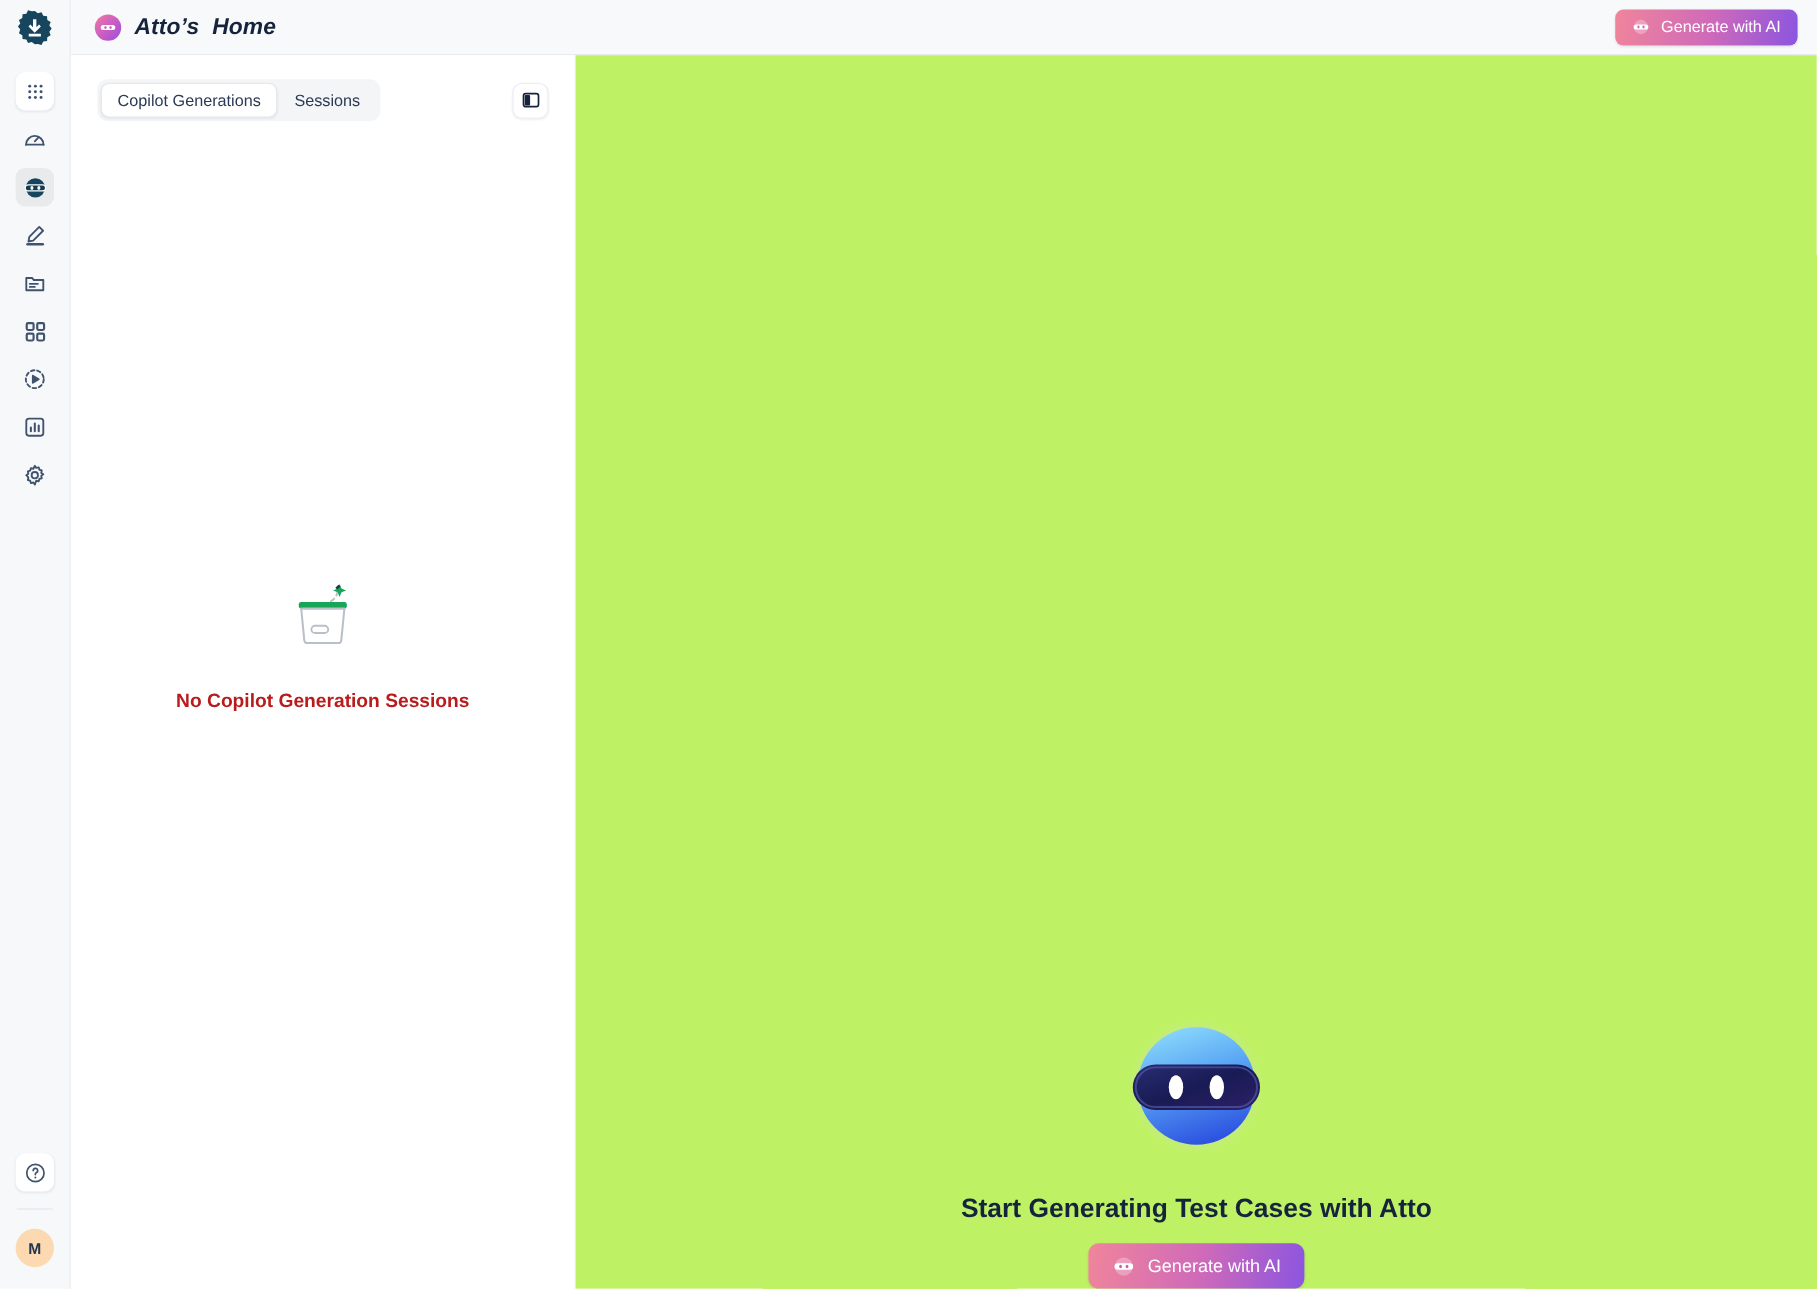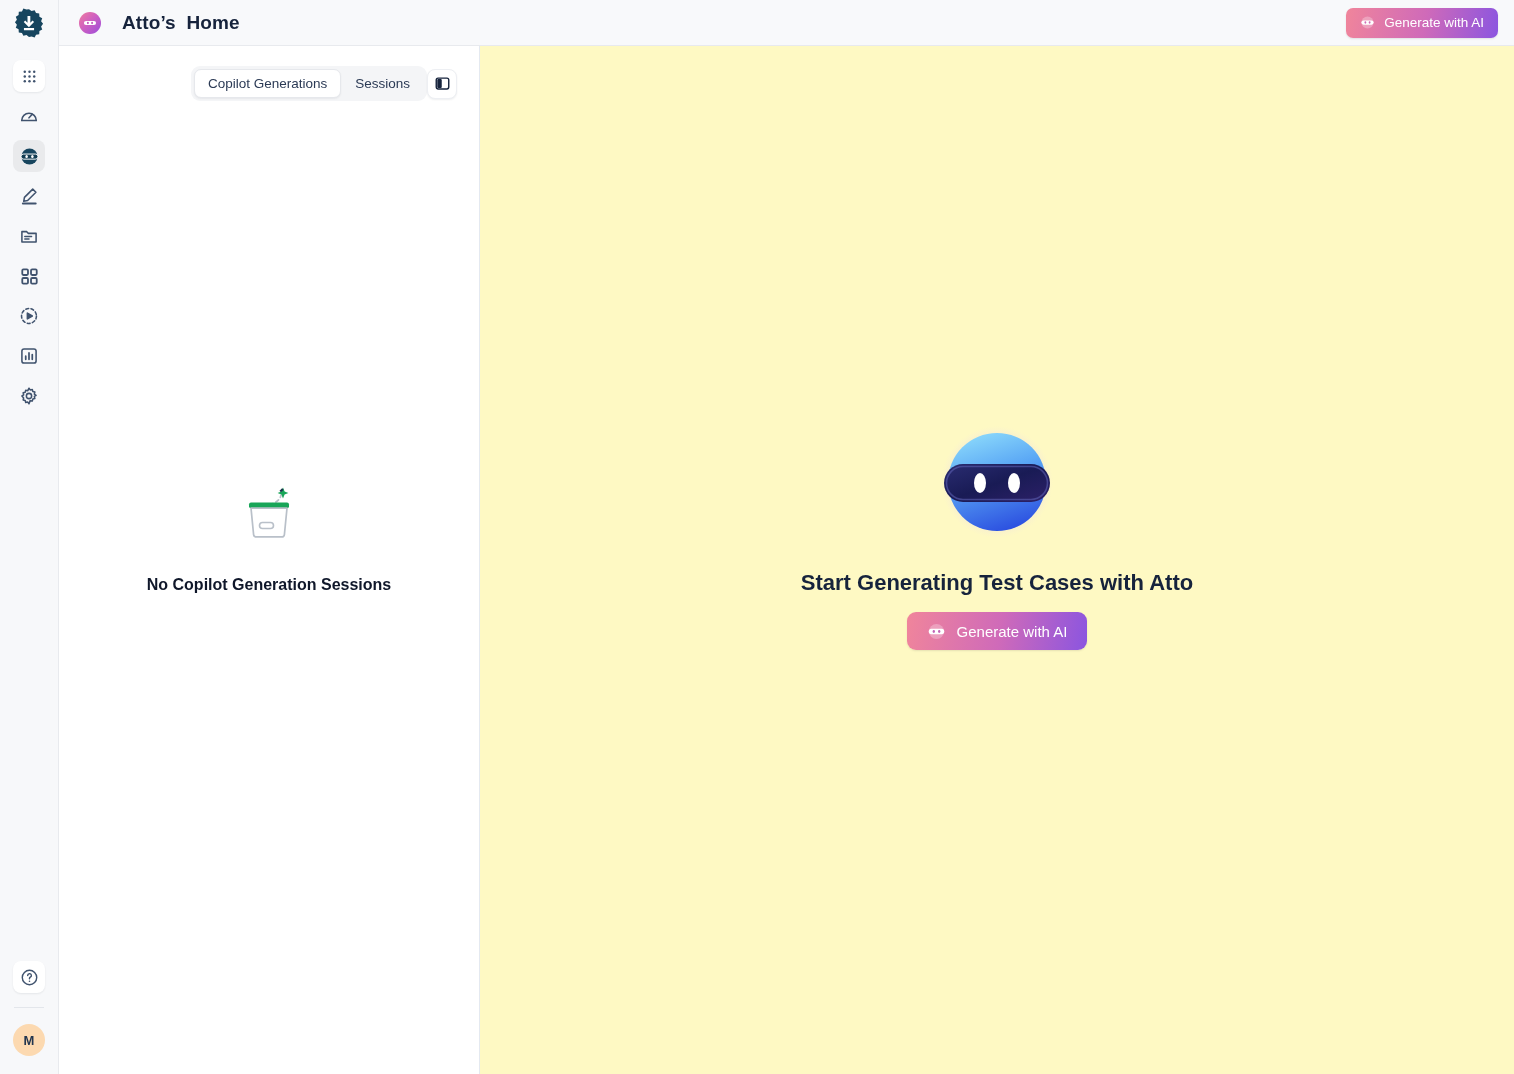--- a/index.html
+++ b/index.html
@@ -47,21 +47,21 @@
   
   .main { flex: 1 1 auto; display: flex; flex-direction: column; min-width: 0; }
 
   .topbar {
     height: 46px; flex: 0 0 46px;
     background: #f8f9fb;
     border-bottom: 1px solid #e8eaee;
     display: flex; align-items: center;
     padding: 0 16px 0 20px;
   }
-  .topbar-left { display: flex; align-items: flex-end; gap: 21px; }
+  .topbar-left { display: flex; align-items: flex-end; gap: 11px; font-style: italic; }
   .brand-badge {
     width: 22px; height: 22px; border-radius: 50%;
     background: linear-gradient(135deg,#ef7d9d 0%,#d060c0 45%,#9b4ddb 100%);
     display: flex; align-items: center; justify-content: center;
     flex: 0 0 22px;
   }
   .page-title {
     font-size: 19px; font-weight: 700; color: #16233c; letter-spacing: .1px;
     white-space: pre;
   }
@@ -81,21 +81,21 @@
   
   .content { flex: 1 1 auto; display: flex; min-height: 0; }
 
   .list-panel {
     width: 421px; flex: 0 0 421px;
     border-right: 1px solid #e4e9f0;
     display: flex; flex-direction: column;
     background: #ffffff;
   }
   .list-toolbar {
-    display: flex; align-items: center; justify-content: flex-end;
+    display: flex; align-items: center; justify-content: space-between;
     padding: 20px 22px 0 22px;
   }
   .segmented {
     display: inline-flex; align-items: center;
     background: #f4f5f7; border-radius: 9px; padding: 3px;
   }
   .seg-item {
     font-size: 13.5px; color: #2b3a55; font-weight: 400;
     padding: 6px 13px; border-radius: 7px; cursor: pointer;
     background: transparent; border: 1px solid transparent;
@@ -115,30 +115,30 @@
   }
 
   .empty-left {
     flex: 1 1 auto;
     display: flex; flex-direction: column; align-items: center; justify-content: center;
     padding: 0 40px 96px;
     text-align: center;
   }
   .empty-left-illus { margin-bottom: 26px; }
   .empty-left-title {
-    font-size: 16px; font-weight: 700; color: #0f172a; margin-bottom: 12px;
+    font-size: 16px; font-weight: 700; color: #b91c1c; margin-bottom: 12px;
   }
   .empty-left-sub {
     font-size: 12.5px; color: #6b7a90; line-height: 1.38; max-width: 300px;
   }
 
   .detail-panel {
     flex: 1 1 auto; min-width: 0;
-    display: flex; align-items: flex-start; justify-content: center;
-    background: #fef9c3;
+    display: flex; align-items: flex-end; justify-content: center;
+    background: #bef264;
   }
   .detail-inner {
     display: flex; flex-direction: column; align-items: center;
     margin-top: 372px; text-align: center;
   }
   .mascot { margin-bottom: 20px; }
   .detail-title {
     font-size: 22px; font-weight: 700; color: #16233c; margin-bottom: 16px;
   }
   .detail-sub {

